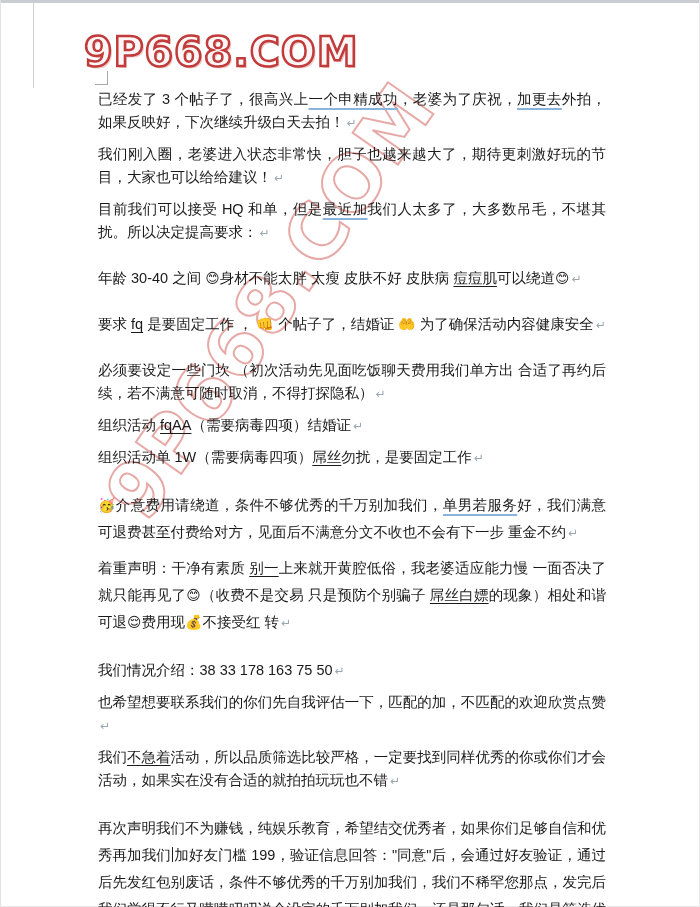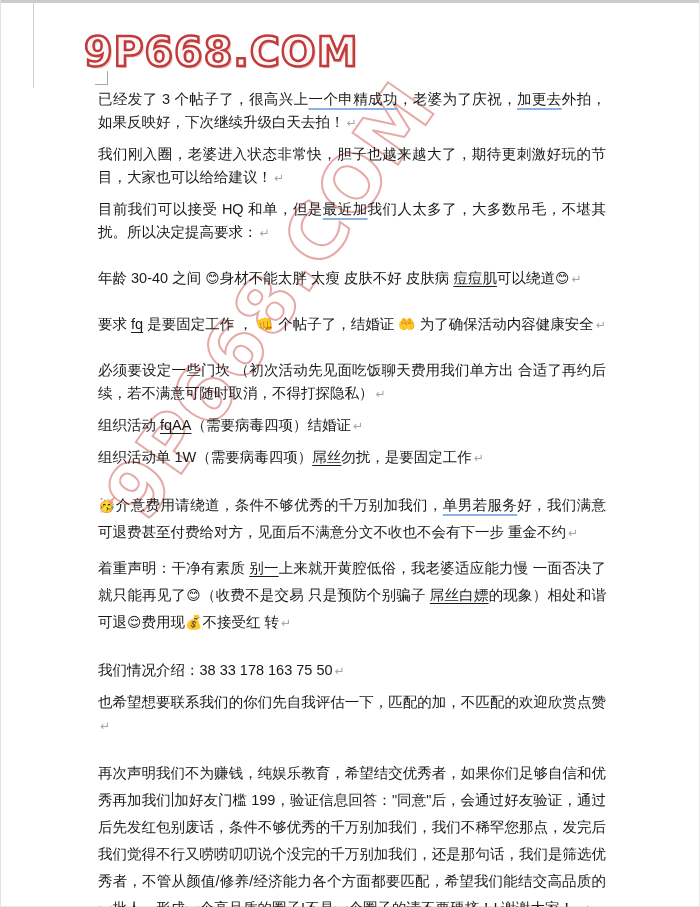--- a/index.html
+++ b/index.html
@@ -94,14 +94,15 @@
     <p class="para"><span class="run-plain">目前我们可以接受 HQ 和单，但是</span><span class="run-blue">最近加</span><span class="run-plain">我们人太多了，大多数吊毛，不堪其扰。所以决定提高要求：</span><span class="pilcrow">↵</span></p>
     <p class="para gap"><span class="run-plain">年龄 30-40 之间  </span><span class="emoji">😊</span><span class="run-plain">身材不能太胖 太瘦 皮肤不好 皮肤病 </span><span class="run-wavy">痘痘肌</span><span class="run-plain">可以绕道</span><span class="emoji">😊</span><span class="pilcrow">↵</span></p>
     <p class="para gap"><span class="run-plain">要求 </span><span class="run-wavy">fq</span><span class="run-plain"> 是要固定工作 ， </span><span class="emoji">👊</span><span class="run-plain">  个帖子了，结婚证  </span><span class="emoji">🤲</span><span class="run-plain">  为了确保活动内容健康安全</span><span class="pilcrow">↵</span></p>
     <p class="para gap"><span class="run-plain">必须要设定一些门坎 （初次活动先见面吃饭聊天费用我们单方出 合适了再约后续，若不满意可随时取消，不得打探隐私）</span><span class="pilcrow">↵</span></p>
     <p class="para"><span class="run-plain">组织活动 </span><span class="run-wavy">fqAA</span><span class="run-plain">（需要病毒四项）结婚证</span><span class="pilcrow">↵</span></p>
     <p class="para"><span class="run-plain">组织活动单 1W（需要病毒四项）</span><span class="run-wavy">屌丝</span><span class="run-plain">勿扰，是要固定工作</span><span class="pilcrow">↵</span></p>
     <p class="para gap loose"><span class="emoji">🥳</span><span class="run-plain">介意费用请绕道，条件不够优秀的千万别加我们，</span><span class="run-blue">单男若服务</span><span class="run-plain">好，我们满意可退费甚至付费给对方，见面后不满意分文不收也不会有下一步 重金不约</span><span class="pilcrow">↵</span></p>
     <p class="para loose"><span class="run-plain">着重声明：干净有素质 </span><span class="run-wavy">别一</span><span class="run-plain">上来就开黄腔低俗，我老婆适应能力慢 一面否决了就只能再见了</span><span class="emoji">😊</span><span class="run-plain">（收费不是交易 只是预防个别骗子 </span><span class="run-wavy">屌丝白嫖</span><span class="run-plain">的现象）相处和谐可退</span><span class="emoji">😌</span><span class="run-plain">费用现</span><span class="emoji">💰</span><span class="run-plain">不接受红 转</span><span class="pilcrow">↵</span></p>
     <p class="para gap"><span class="run-plain">我们情况介绍：38 33 178 163 75 50</span><span class="pilcrow">↵</span></p>
     <p class="para"><span class="run-plain">也希望想要联系我们的你们先自我评估一下，匹配的加，不匹配的欢迎欣赏点赞</span><span class="pilcrow">↵</span></p>
+    <p class="para"><span class="run-plain">我们</span><span class="run-wavy">不急着</span><span class="run-plain">活动，所以品质筛选比较严格，一定要找到同样优秀的你或你们才会活动，如果实在没有合适的就拍拍玩玩也不错</span><span class="pilcrow">↵</span></p>
     <p class="para gap loose"><span class="run-plain">再次声明我们不为赚钱，纯娱乐教育，希望结交优秀者，如果你们足够自信和优秀再加我们</span><span class="caret"></span><span class="run-plain">加好友门槛 199，验证信息回答："同意"后，会通过好友验证，通过后先发红包别废话，条件不够优秀的千万别加我们，我们不稀罕您那点，发完后我们觉得不行又唠唠叨叨说个没完的千万别加我们，还是那句话，我们是筛选优秀者，不管从颜值/修养/经济能力各个方面都要匹配，希望我们能结交高品质的一批人，形成一个高品质的圈子!不是一个圈子的请不要硬挤！! 谢谢大家！ </span><span class="pilcrow">↵</span></p>
   </div>
 
 </body></html>

